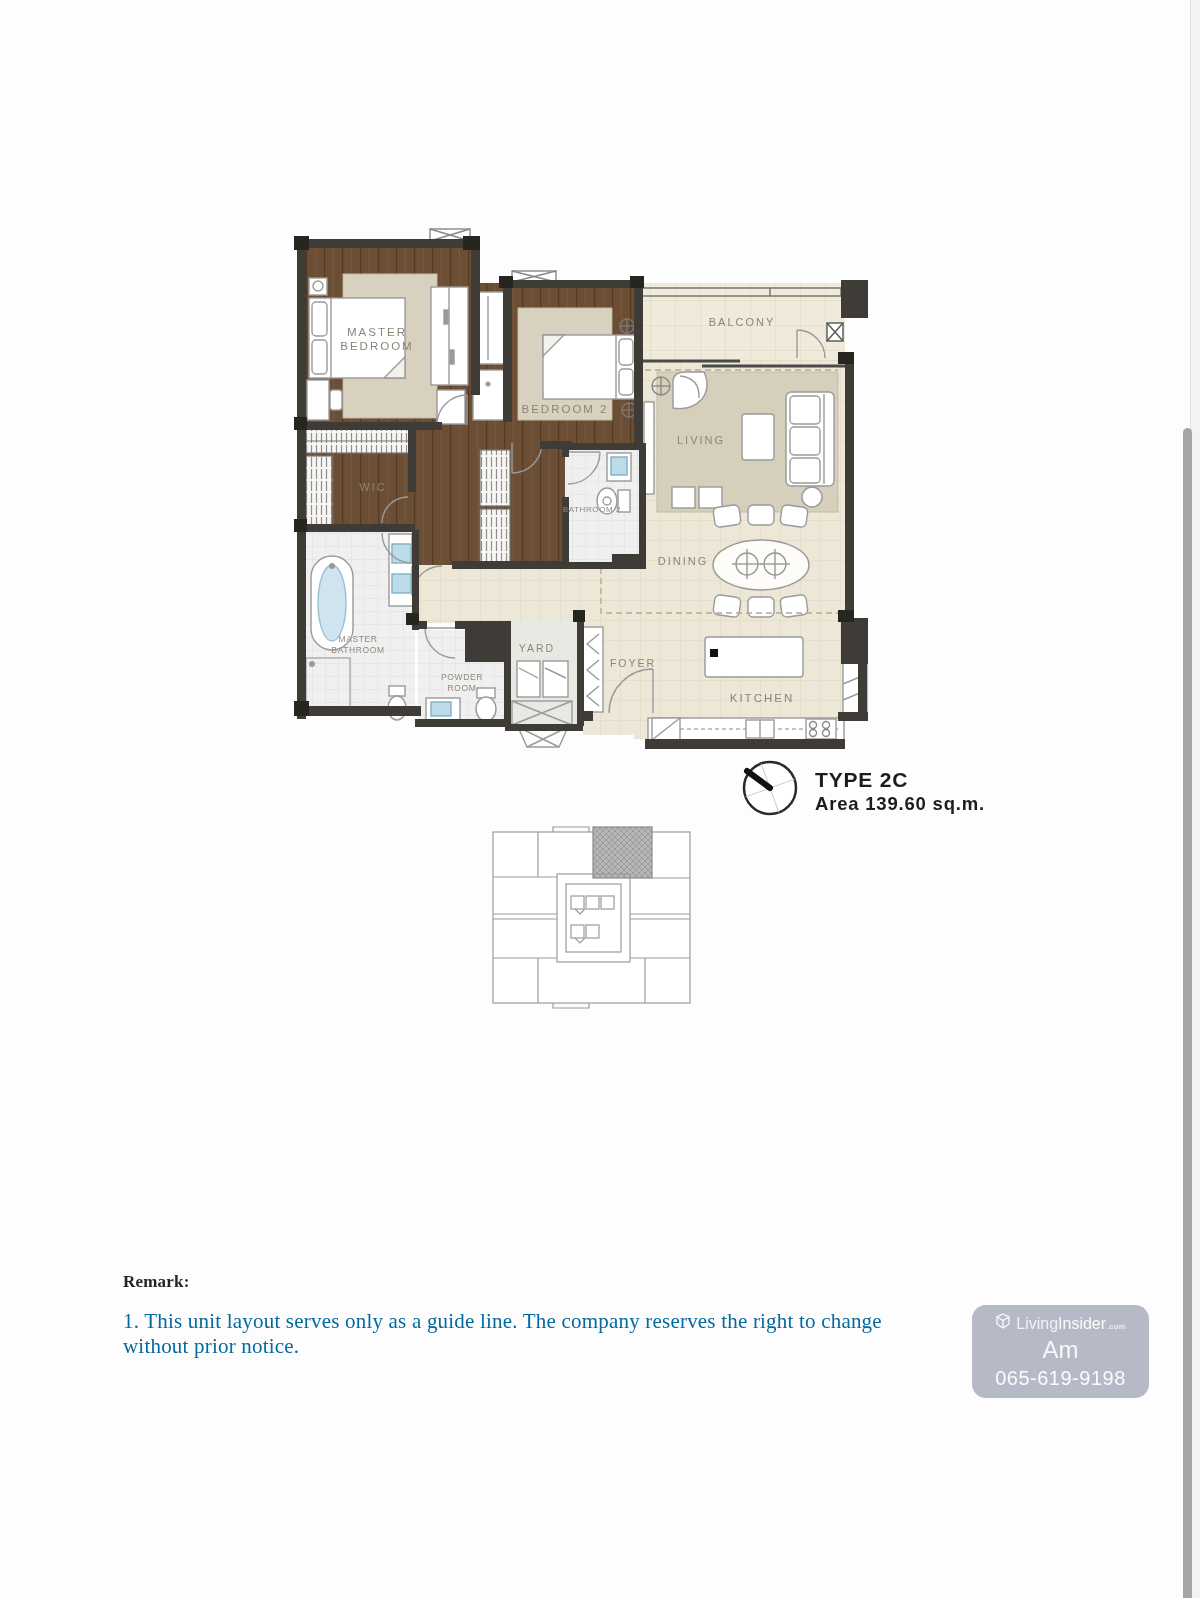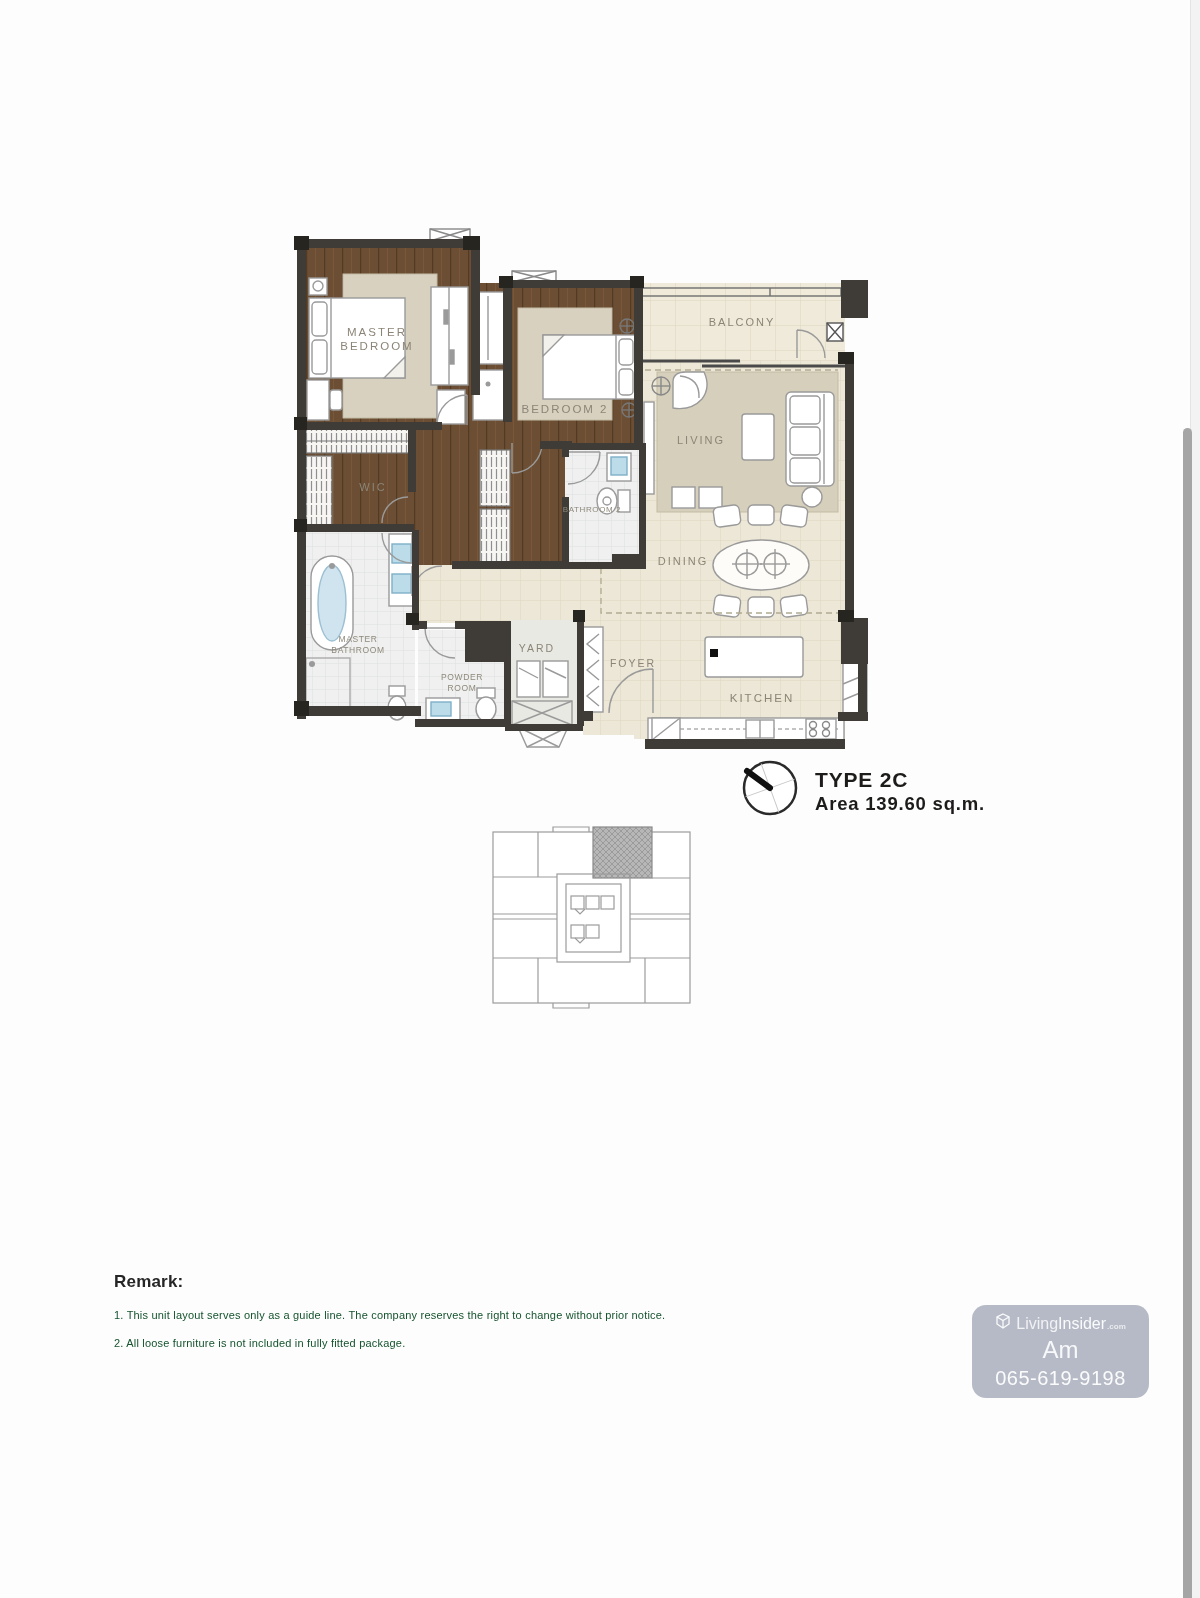--- a/index.html
+++ b/index.html
@@ -2,23 +2,23 @@
 <html><head>
 <meta charset="utf-8">
 <style>
   html,body{margin:0;padding:0;background:#ffffff;}
   .page{position:relative;width:1200px;height:1598px;background:#fdfdfd;overflow:hidden;
         font-family:"Liberation Sans", sans-serif;}
   svg text{font-family:"Liberation Sans", sans-serif;}
   .room-label{fill:#8c8577;letter-spacing:2px;}
   .room-label-sm{fill:#8f897b;letter-spacing:.6px;}
   .unit-type{fill:#1d1c1a;font-weight:bold;letter-spacing:.8px;}
-  .remark{position:absolute;left:114px;top:1272px;width:820px;color:#4d4d4d;}
+  .remark{position:absolute;left:123px;top:1272px;width:820px;color:#4d4d4d;font-family:Liberation Serif, serif;}
   .remark h3{font-size:17px;color:#262626;margin:0 0 17px 0;font-weight:bold;letter-spacing:.2px;}
-  .remark p{font-size:11px;margin:0 0 16px 0;letter-spacing:.2px;color:#14532d;}
+  .remark p{font-size:21px;margin:0 0 16px 0;letter-spacing:.2px;color:#0369a1;}
   .watermark{position:absolute;left:972px;top:1305px;width:177px;height:93px;background:#b5bac6;
              border-radius:14px;color:#fff;display:flex;flex-direction:column;align-items:center;
              justify-content:center;gap:3px;}
   .wm-brand{display:flex;align-items:baseline;font-size:16px;opacity:.95;}
   .wm-brand .lt{font-weight:400;opacity:.85;margin-left:5px;}
   .wm-brand .bd{font-weight:normal;}
   .wm-brand .sfx{font-size:8px;opacity:.75;margin-left:1px;font-weight:bold;}
   .wm-name{font-size:24px;opacity:.9;}
   .wm-phone{font-size:20px;opacity:.95;letter-spacing:.5px;}
   .scroll-track{position:absolute;right:0;top:0;width:9px;height:1598px;background:#f3f3f3;
@@ -374,21 +374,20 @@
       <rect x="586" y="925" width="13" height="13"></rect>
       <path d="M575,909 l5,5 l5,-5 M575,938 l5,5 l5,-5"></path>
     </g>
   </g>
 </svg>
 
 
 <div class="remark">
   <h3>Remark:</h3>
   <p>1. This unit layout serves only as a guide line. The company reserves the right to change without prior notice.</p>
-  <p>2. All loose furniture is not included in fully fitted package.</p>
 </div>
 
 
 <div class="watermark">
   <div class="wm-brand">
     <svg width="16" height="16" viewBox="0 0 16 16">
       <path d="M8 1 L14 4 L14 11 L8 15 L2 11 L2 4 Z" fill="none" stroke="#ffffff" stroke-width="1.3"></path>
       <path d="M2 4 L8 7.5 L14 4 M8 7.5 L8 15" fill="none" stroke="#ffffff" stroke-width="1.3"></path>
     </svg>
     <span class="lt">Living</span>

